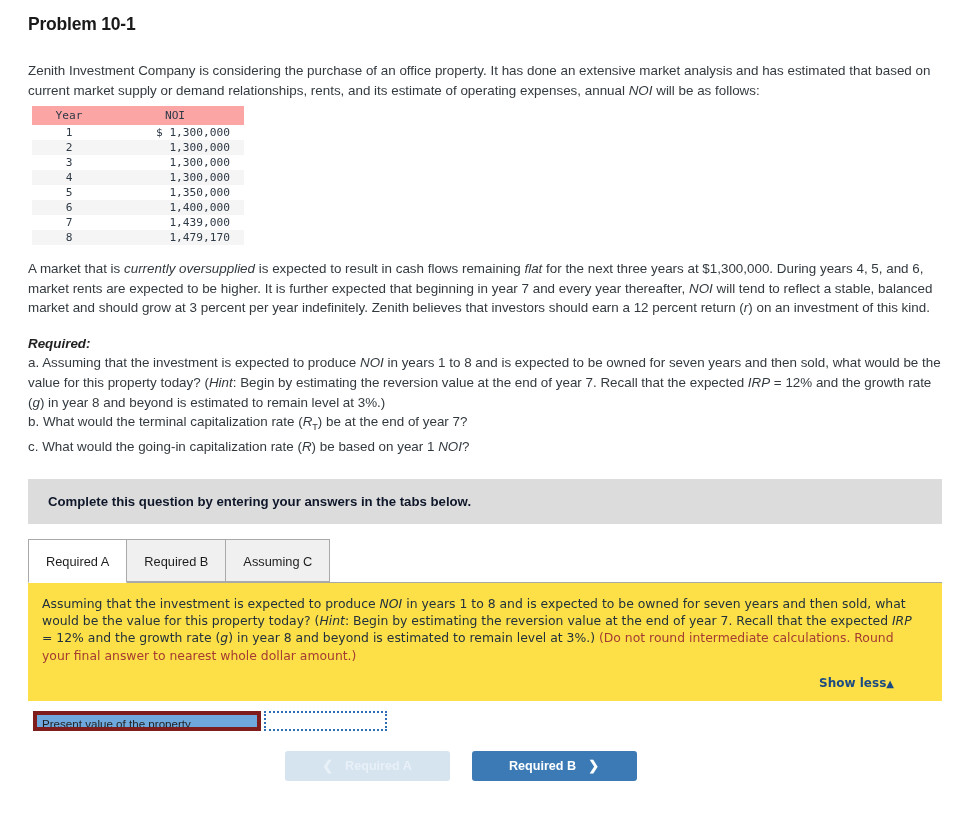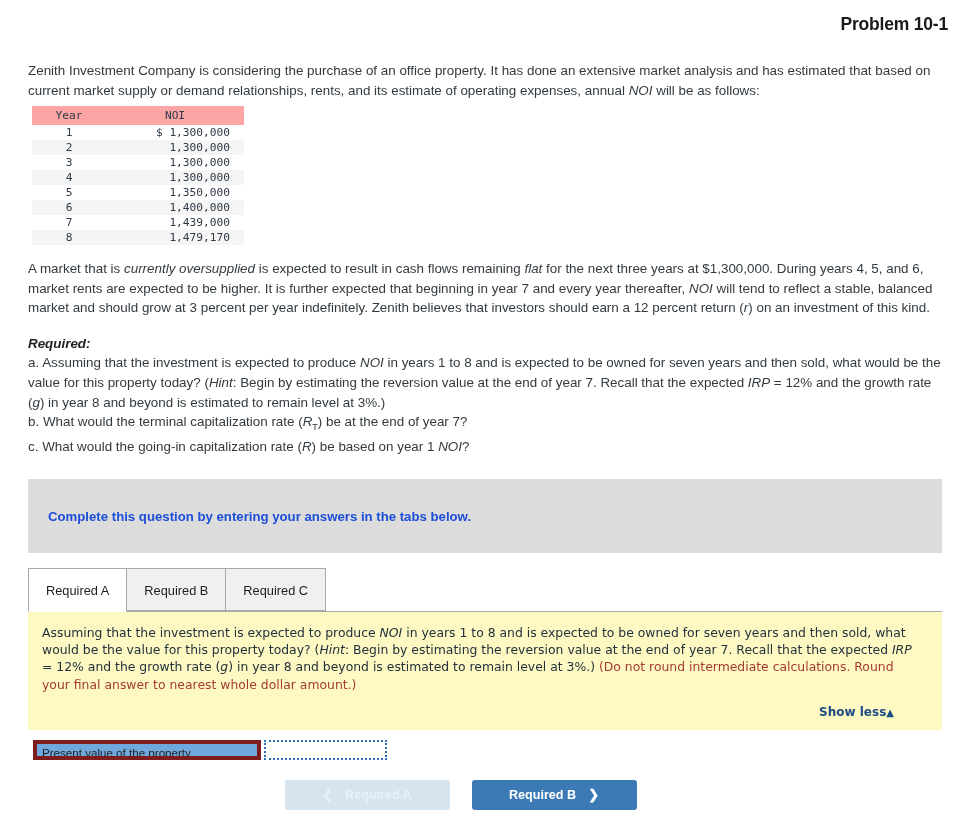--- a/index.html
+++ b/index.html
@@ -19,21 +19,20 @@
     padding: 14px 22px 0 28px;
     box-sizing: border-box;
     width: 970px;
   }
   .problem-title {
     font-size: 17.5px;
     font-weight: bold;
     color: #1a1a1a;
     letter-spacing: -0.2px;
     margin: 0 0 26px 0;
-    text-align: right;
   }
   .intro-para {
     font-size: 13.4px;
     line-height: 19.5px;
     color: #333a3f;
     margin: 0 0 6px 0;
     max-width: 945px;
   }
   .intro-para i, .body-para i, .required-block i, .panel-text i {
     font-style: italic;
@@ -83,30 +82,30 @@
   .required-head {
     font-weight: bold;
     color: #1f1f1f;
     font-style: italic;
   }
   sub { font-size: 9px; }
 
   
   .gray-banner {
     background: #dcdcdc;
-    height: 74px;
+    height: 45px;
     margin: 0 0 0 0;
     display: flex;
     align-items: center;
     padding-left: 20px;
     box-sizing: border-box;
     width: 914px;
     font-size: 13.2px;
     font-weight: bold;
-    color: #1d4ed8;
+    color: #0f172a;
   }
 
   
   .tab-strip {
     display: flex;
     align-items: flex-end;
     width: 914px;
     margin-top: 15px;
     border-bottom: 1px solid #a9a9a9;
     height: 44px;
@@ -128,21 +127,21 @@
     background: #ffffff;
     border-bottom: 1px solid #ffffff;
     margin-bottom: -1px;
     height: 44px;
     line-height: 43px;
     z-index: 2;
   }
 
   
   .blue-panel {
-    background: #fef9c3;
+    background: #fde047;
     width: 914px;
     box-sizing: border-box;
     padding: 12px 18px 8px 14px;
     font-family: "DejaVu Sans", sans-serif;
   }
   .panel-text {
     font-size: 12.4px;
     line-height: 17.2px;
     color: #23313c;
     margin: 0;
@@ -292,21 +291,21 @@
     <div><span>c. What would the going-in capitalization rate (</span><i>R</i><span>) be based on year 1 </span><i>NOI</i><span>?</span></div>
   </div>
 
   <div class="gray-banner">
     <span>Complete this question by entering your answers in the tabs below.</span>
   </div>
 
   <div class="tab-strip">
     <div class="tab active">Required A</div>
     <div class="tab">Required B</div>
-    <div class="tab">Required C</div>
+    <div class="tab">Assuming C</div>
   </div>
 
   <div class="blue-panel">
     <p class="panel-text"><span>Assuming that the investment is expected to produce </span><i>NOI</i><span> in years 1 to 8 and is expected to be owned for seven years and then sold, what would be the value for this property today? (</span><i>Hint</i><span>: Begin by estimating the reversion value at the end of year 7. Recall that the expected </span><i>IRP</i><span> = 12% and the growth rate (</span><i>g</i><span>) in year 8 and beyond is estimated to remain level at 3%.) </span><span class="red">(Do not round intermediate calculations. Round your final answer to nearest whole dollar amount.)</span></p>
     <div class="show-less-row">
       <span class="show-less"><span>Show less</span><span class="caret">▲</span></span>
     </div>
   </div>
 
   <div class="answer-row">

